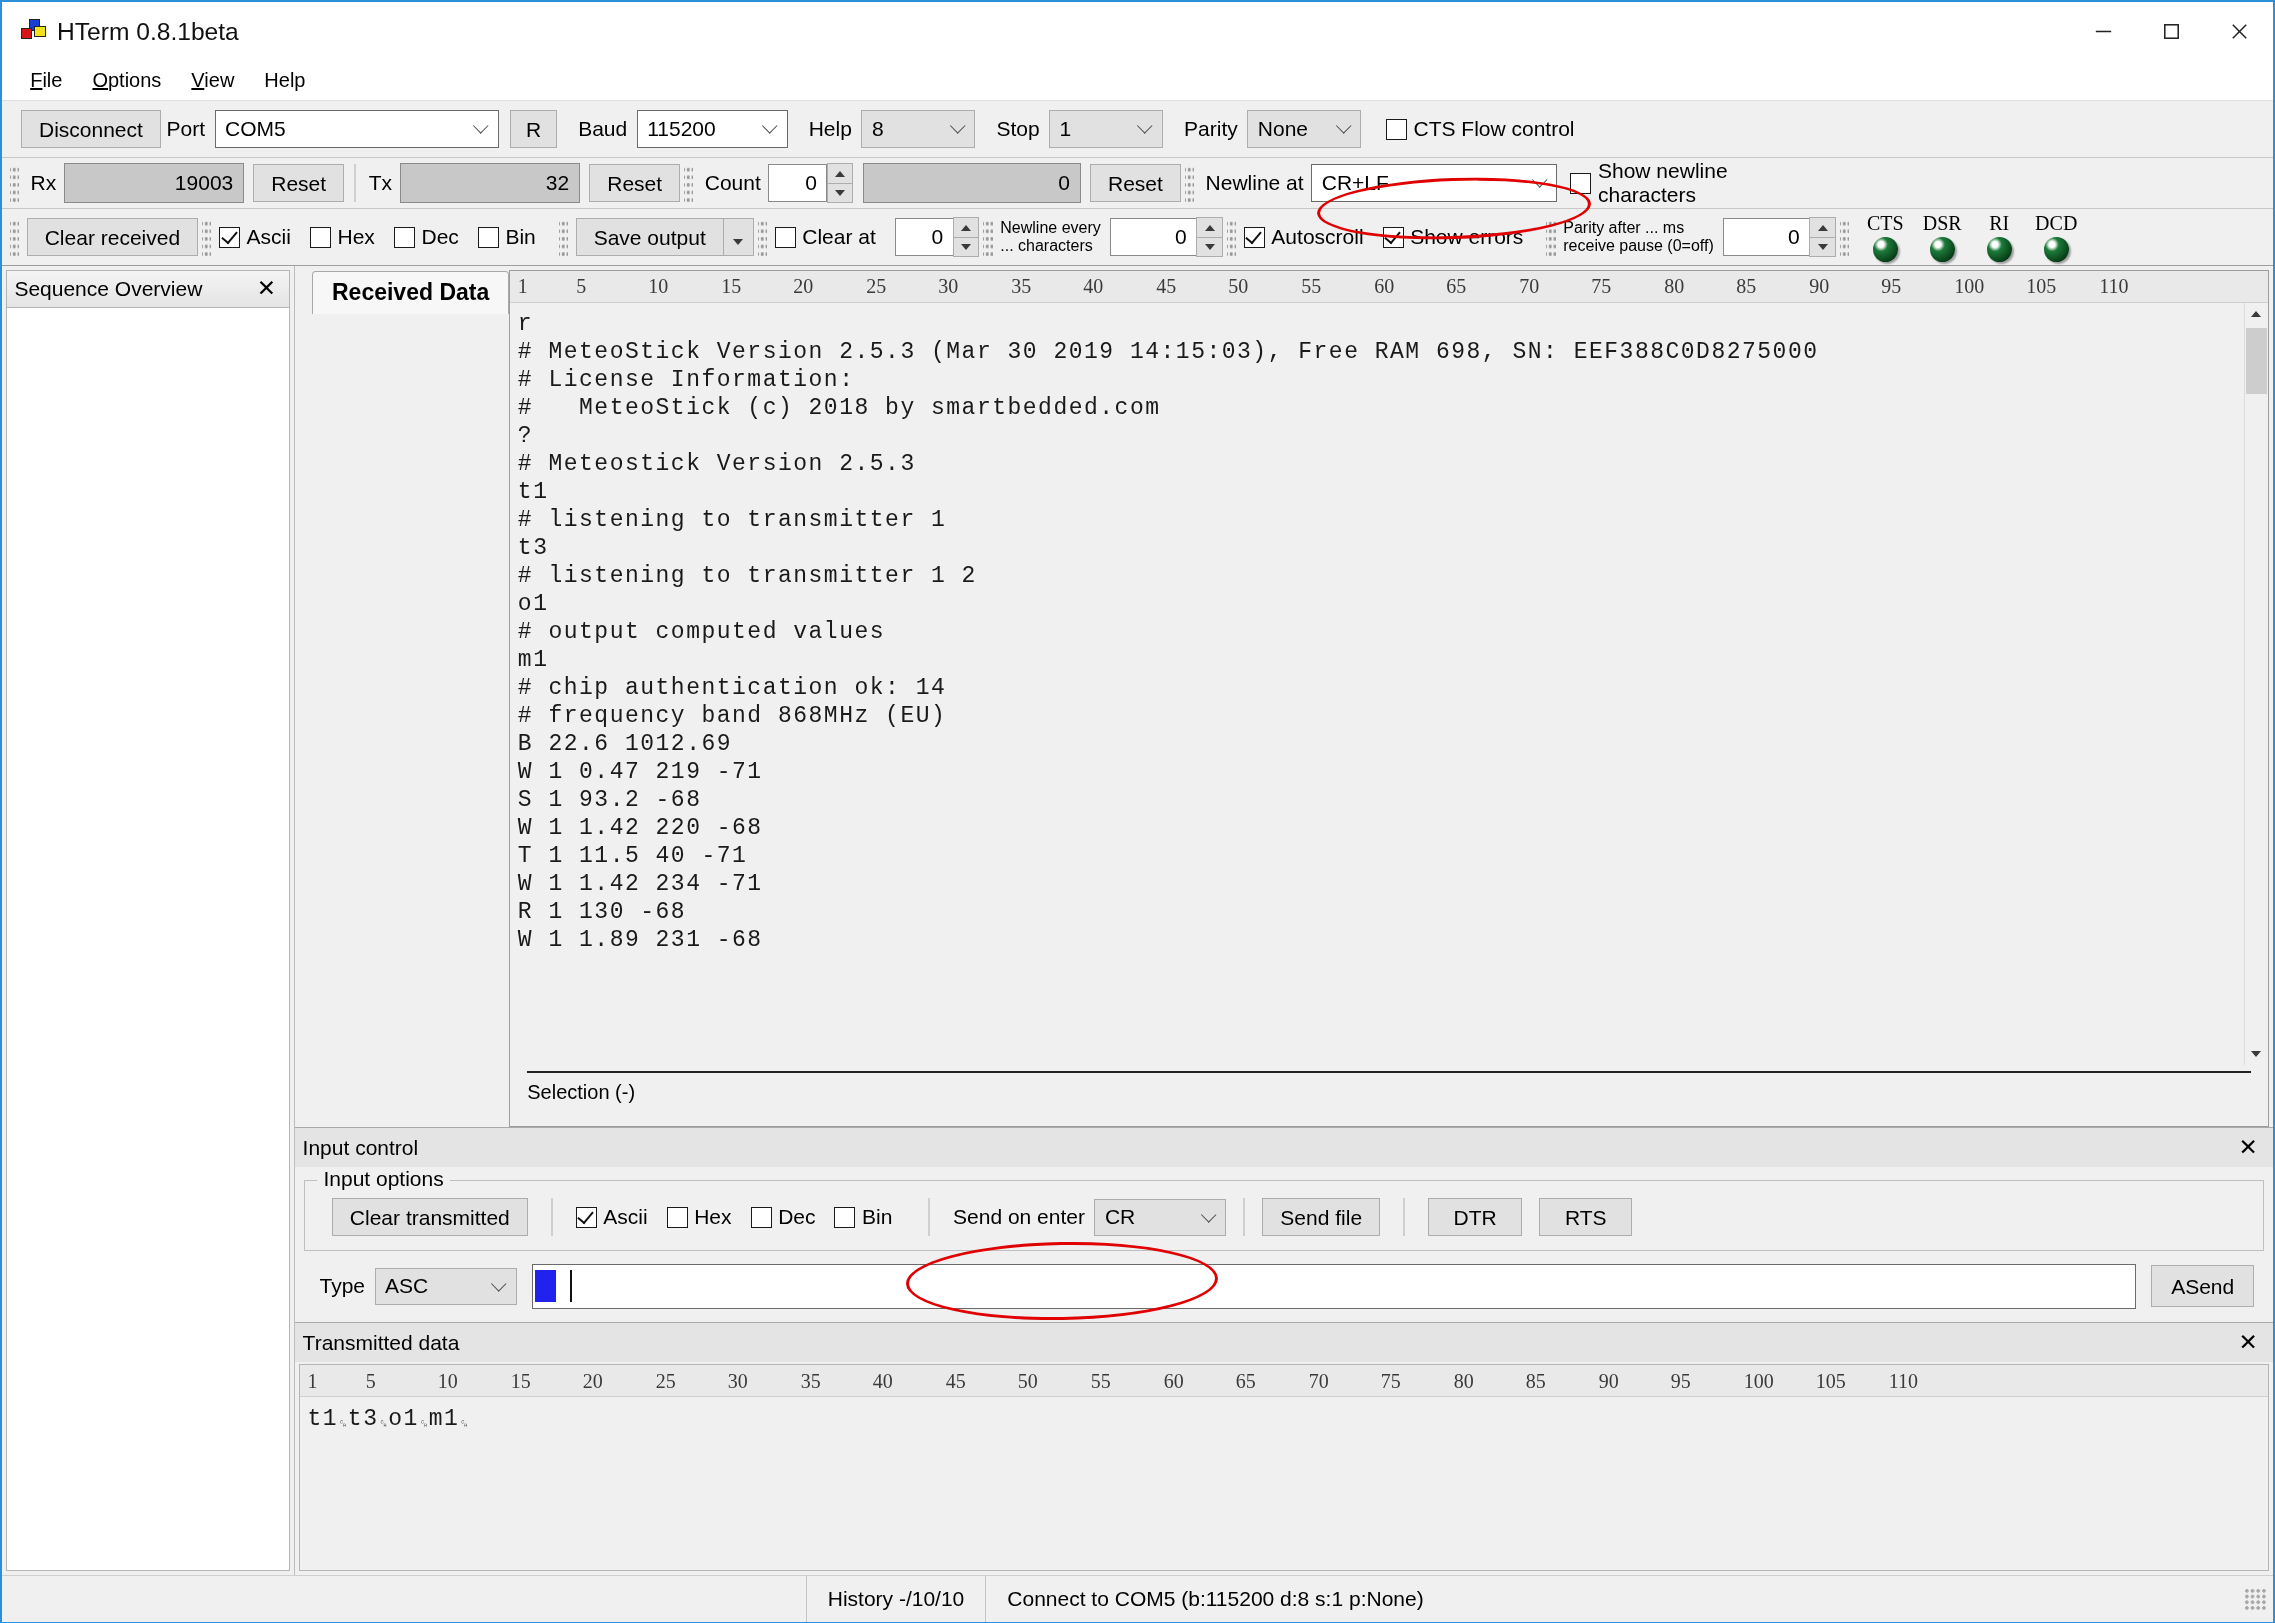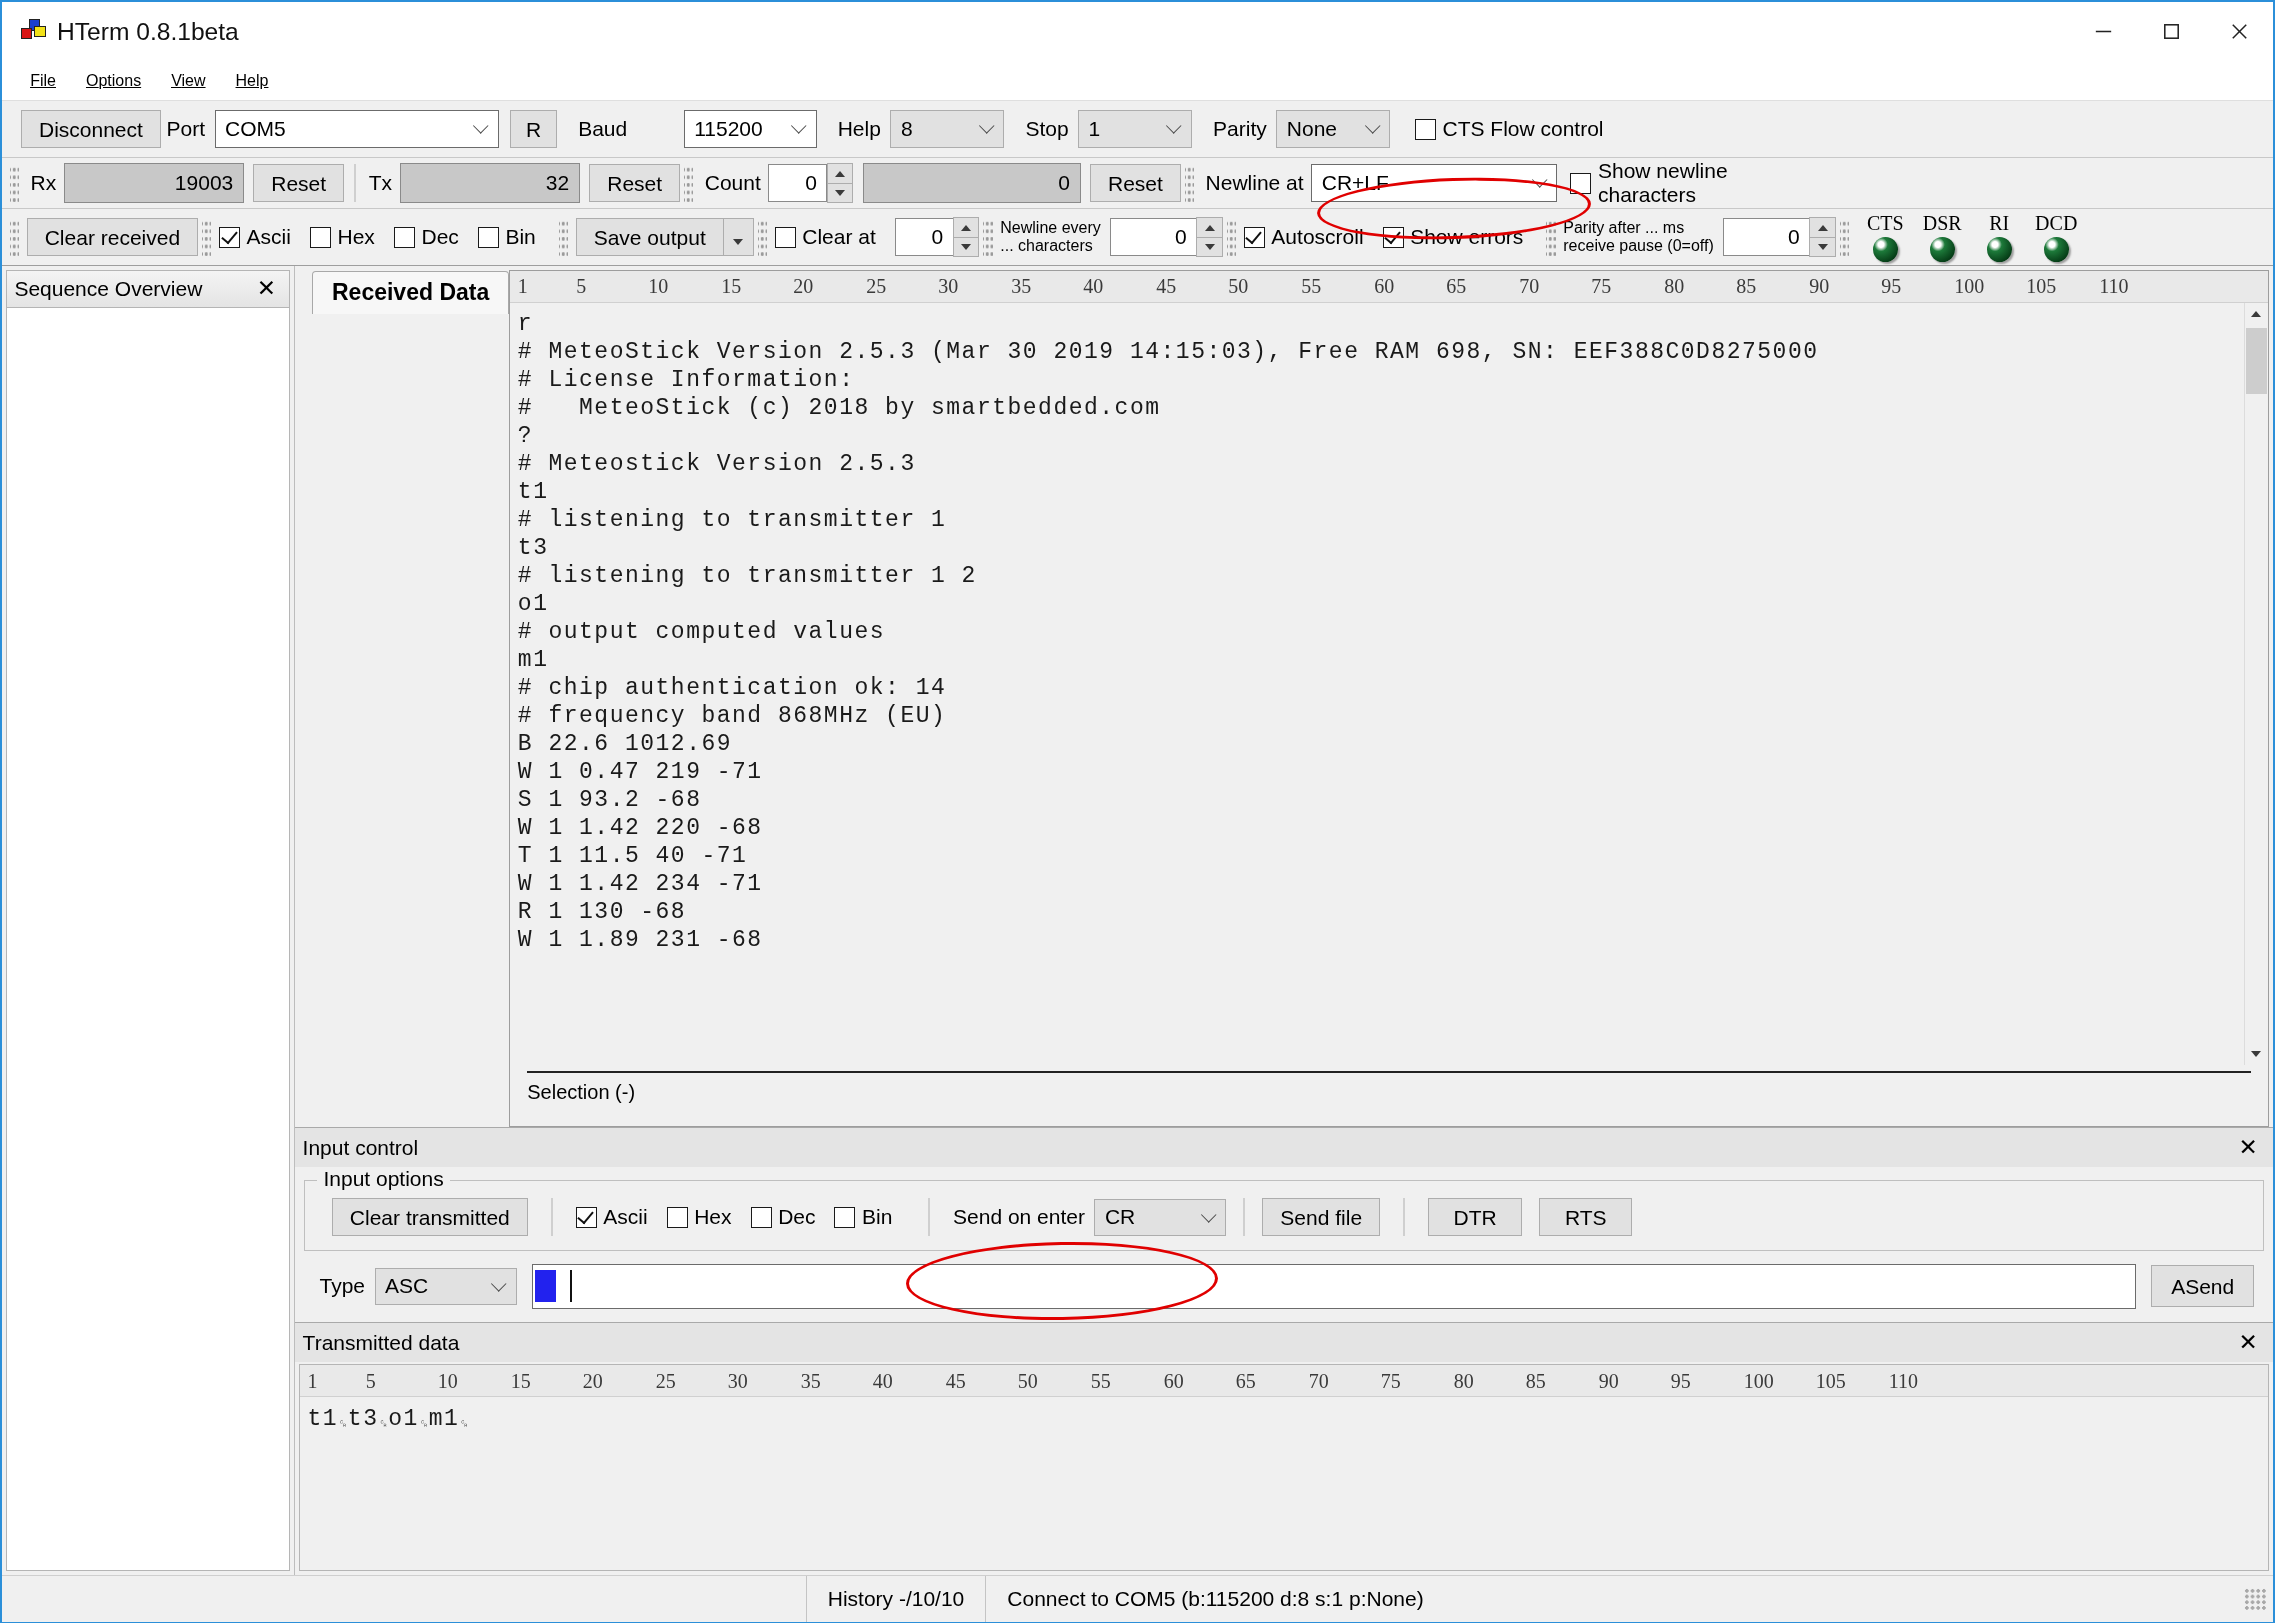--- a/index.html
+++ b/index.html
@@ -41,21 +41,21 @@
   }
   .win-btn svg { display:block; }
 
   
   .menubar {
     height: 40px; background: #ffffff; display: flex; align-items: center;
     padding-left: 13.2px; flex: 0 0 40px;
     border-bottom: 0.9px solid #dfdfdf;
   }
   .menu-item {
-    font-size: 16px; color: #000; padding: 3.8px 15px; cursor: default; text-decoration: underline;
+    font-size: 20px; color: #000; padding: 3.8px 15px; cursor: default;
   }
   .menu-item u { text-decoration: underline; }
 
   
   .toolbar {
     background: #f0f0f0;
     display: flex; align-items: center;
     border-bottom: 1.9px solid #c8c8c8;
     padding: 0 7.6px;
   }
@@ -316,21 +316,21 @@
 
   <div class="toolbar tb1">
     <button class="btn">Disconnect</button>
     <span class="lbl">Port</span>
     <div class="combo" style="width:284px;">
       <span>COM5</span>
       <span class="chev"></span>
     </div>
     <button class="btn" style="margin-left:11.4px;padding:7.6px 15px;">R</button>
     <span class="lbl" style="margin-left:21px;">Baud</span>
-    <div class="combo" style="width:133px;margin-left:47px;">
+    <div class="combo" style="width:151px;">
       <span>115200</span>
       <span class="chev"></span>
     </div>
     <span class="lbl" style="margin-left:21px;">Help</span>
     <div class="combo gray" style="width:114px;">
       <span>8</span>
       <span class="chev"></span>
     </div>
     <span class="lbl" style="margin-left:21px;">Stop</span>
     <div class="combo gray" style="width:114px;">

